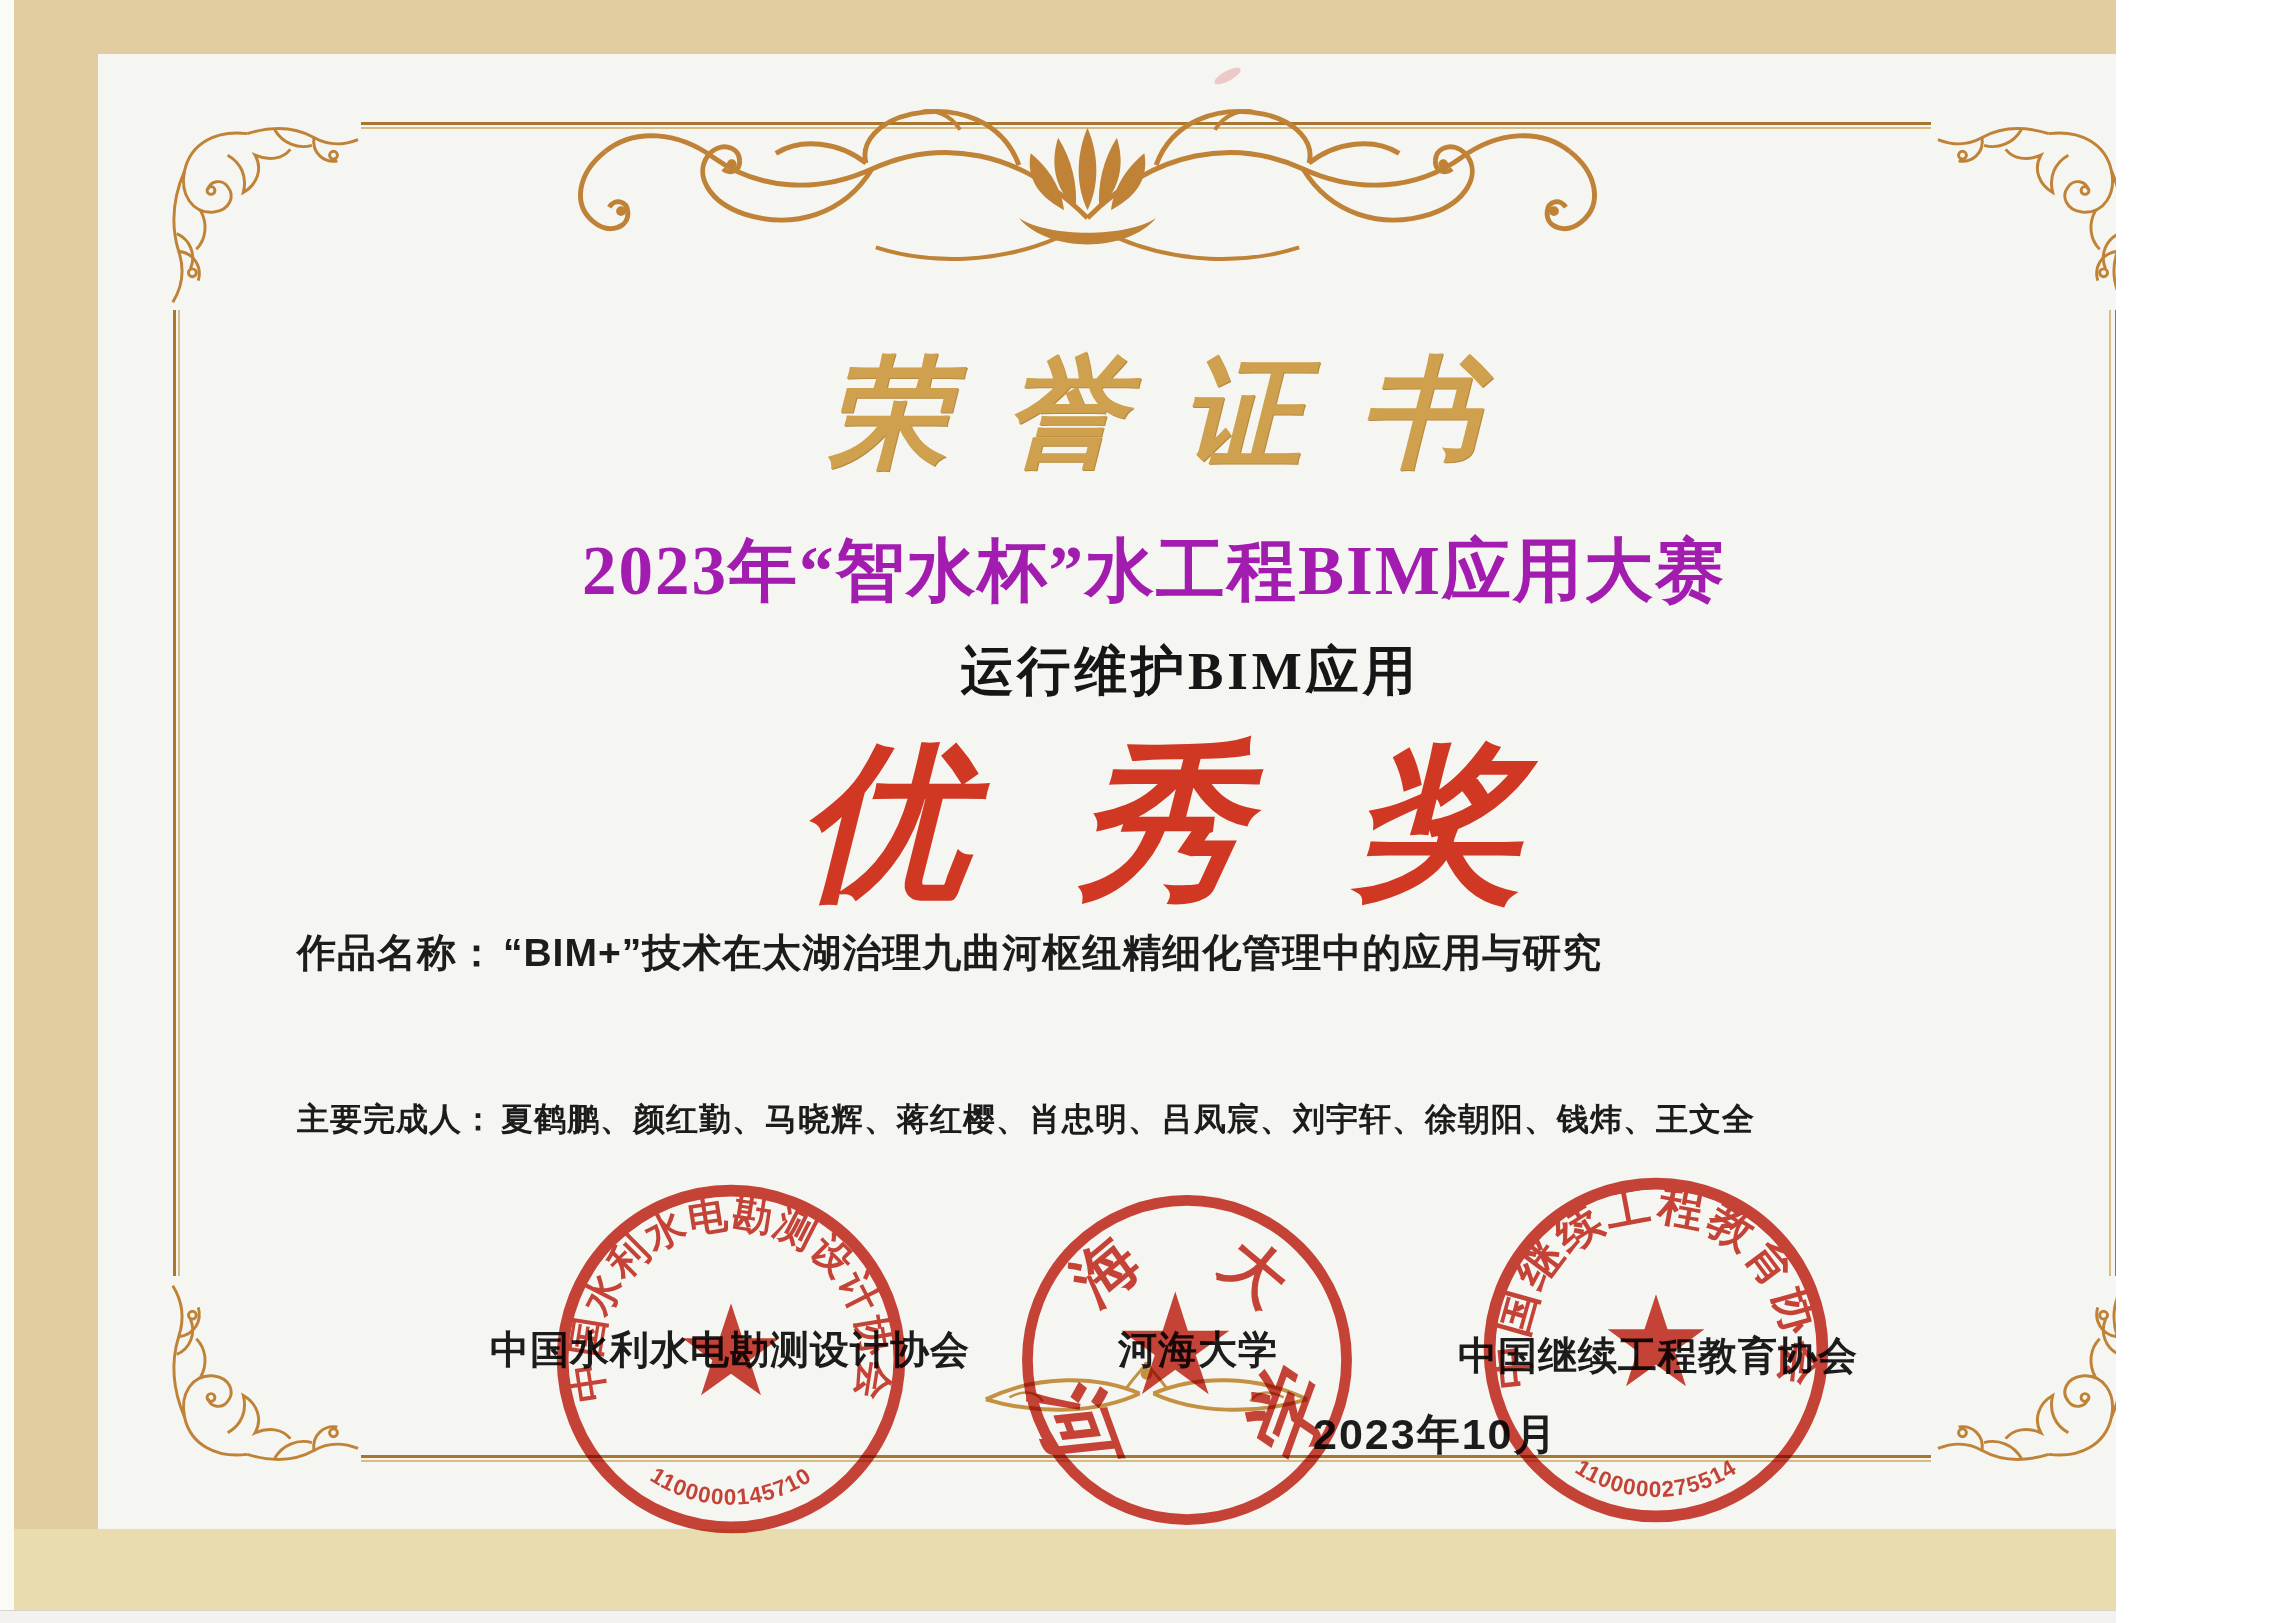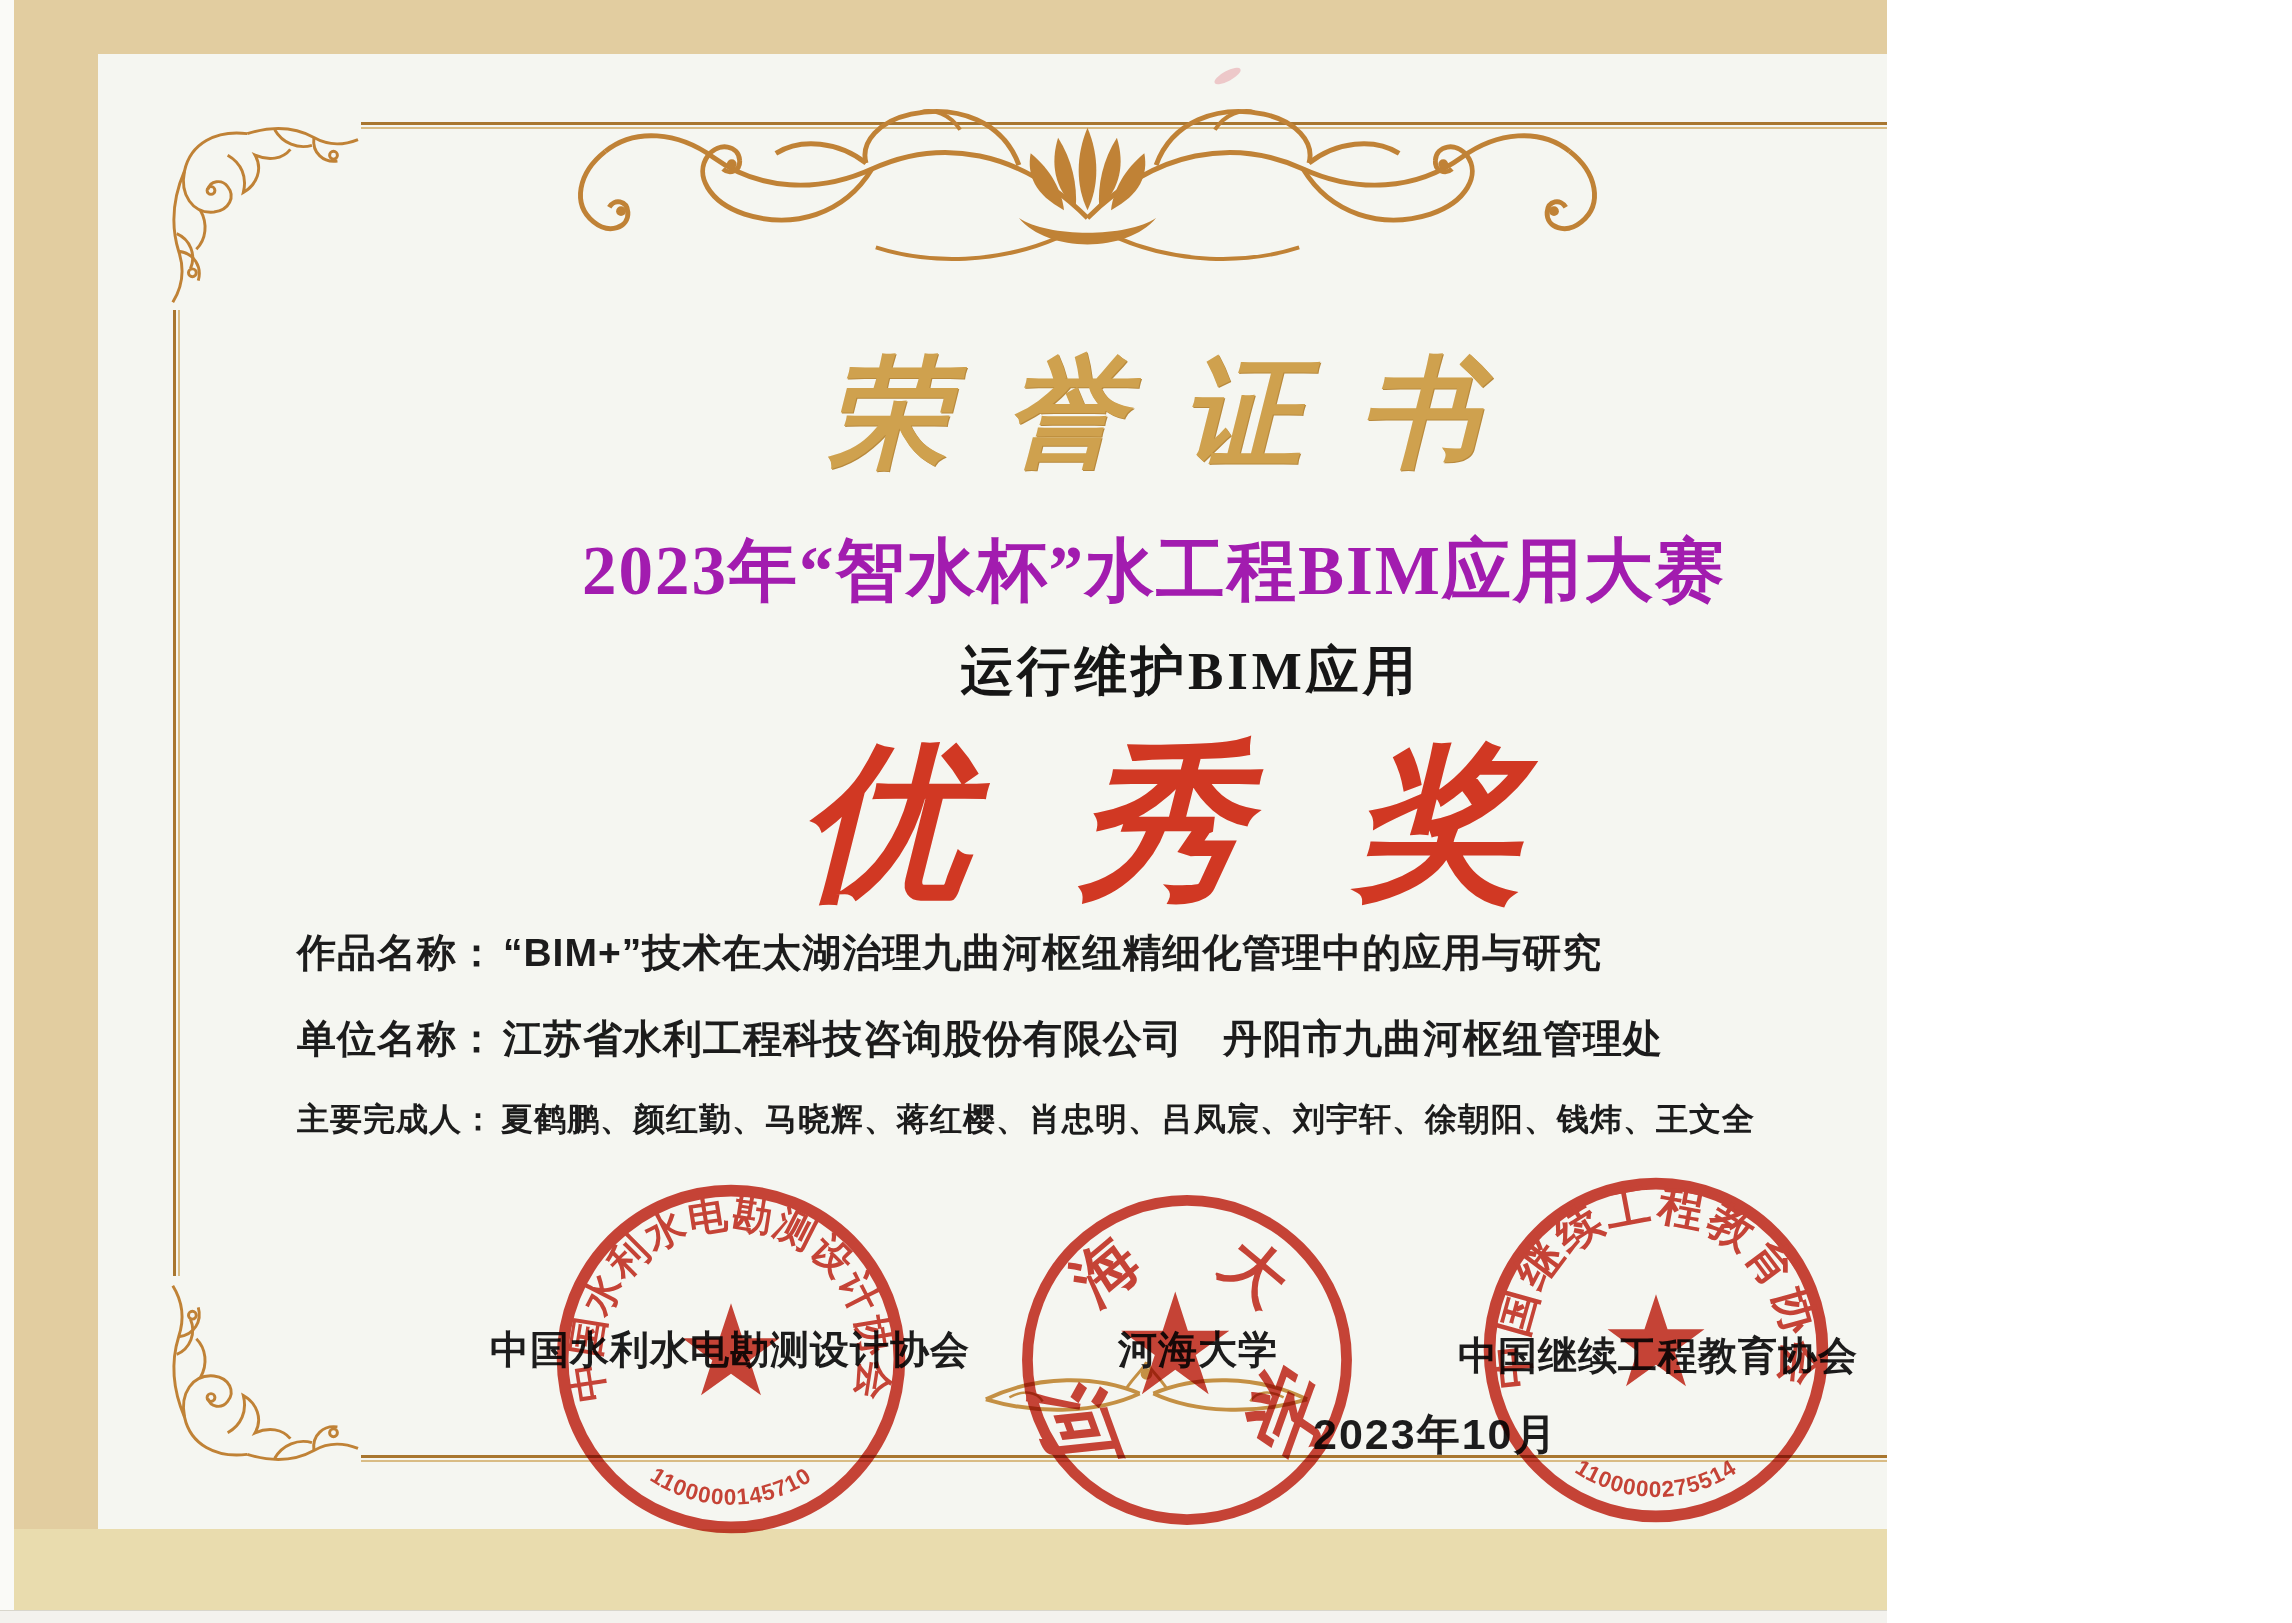--- a/index.html
+++ b/index.html
@@ -1,18 +1,18 @@
 <!DOCTYPE html>
 <html><head>
 <meta charset="utf-8">
 <style>
   html,body{margin:0;padding:0;}
   #stage{
     position:relative;
-    width:1887px;height:1623px;
+    width:2116px;height:1623px;
     background:#f8f8f5;
     overflow:hidden;
     font-family:"Liberation Sans","DejaVu Sans",sans-serif;
   }
   .abs{position:absolute;}
   
   .left-strip{left:0;top:0;width:13.7px;height:1623px;background:#fafaf7;z-index:1;}
   .mat{left:13.7px;top:0;width:2279px;height:1610px;background:#e2cda0;z-index:1;}
   .mat-bottom{left:13.7px;top:1529px;width:2279px;height:81px;background:#e9dcae;z-index:2;}
   .bottom-strip{left:0;top:1610px;width:2293px;height:12.7px;background:#f3f2ee;border-top:1px solid #d8d6cc;z-index:2;}
@@ -185,23 +185,20 @@
 
   <div class="abs txt cx main-title" style="top:525px;">2023年“智水杯”水工程BIM应用大赛</div>
 
   <div class="abs txt cx sub-title" style="top:636px;margin-left:36px;">运行维护BIM应用</div>
 
   <div class="abs txt cx award" style="top:710px;">优 秀 奖</div>
 
   <div class="abs txt field" style="top:926px;">
     <span class="lbl">作品名称：</span><span>“BIM+”技术在太湖治理九曲河枢纽精细化管理中的应用与研究</span>
   </div>
-  <div class="abs txt field" style="top:1012px;">
-    <span class="lbl">单位名称：</span><span>江苏省水利工程科技咨询股份有限公司　丹阳市九曲河枢纽管理处</span>
-  </div>
   <div class="abs txt field" style="top:1098px;font-size:32px;">
     <span class="lbl">主要完成人：</span><span>夏鹤鹏、颜红勤、马晓辉、蒋红樱、肖忠明、吕凤宸、刘宇轩、徐朝阳、钱炜、王文全</span>
   </div>
 
   <div class="abs txt org-label" style="left:730px;top:1323px;">中国水利水电勘测设计协会</div>
   <div class="abs txt org-label" style="left:1198px;top:1323px;">河海大学</div>
   <div class="abs txt org-label" style="left:1658px;top:1329px;">中国继续工程教育协会</div>
 
   <div class="abs txt date" style="left:1313px;top:1406px;">2023年10月</div>
 

